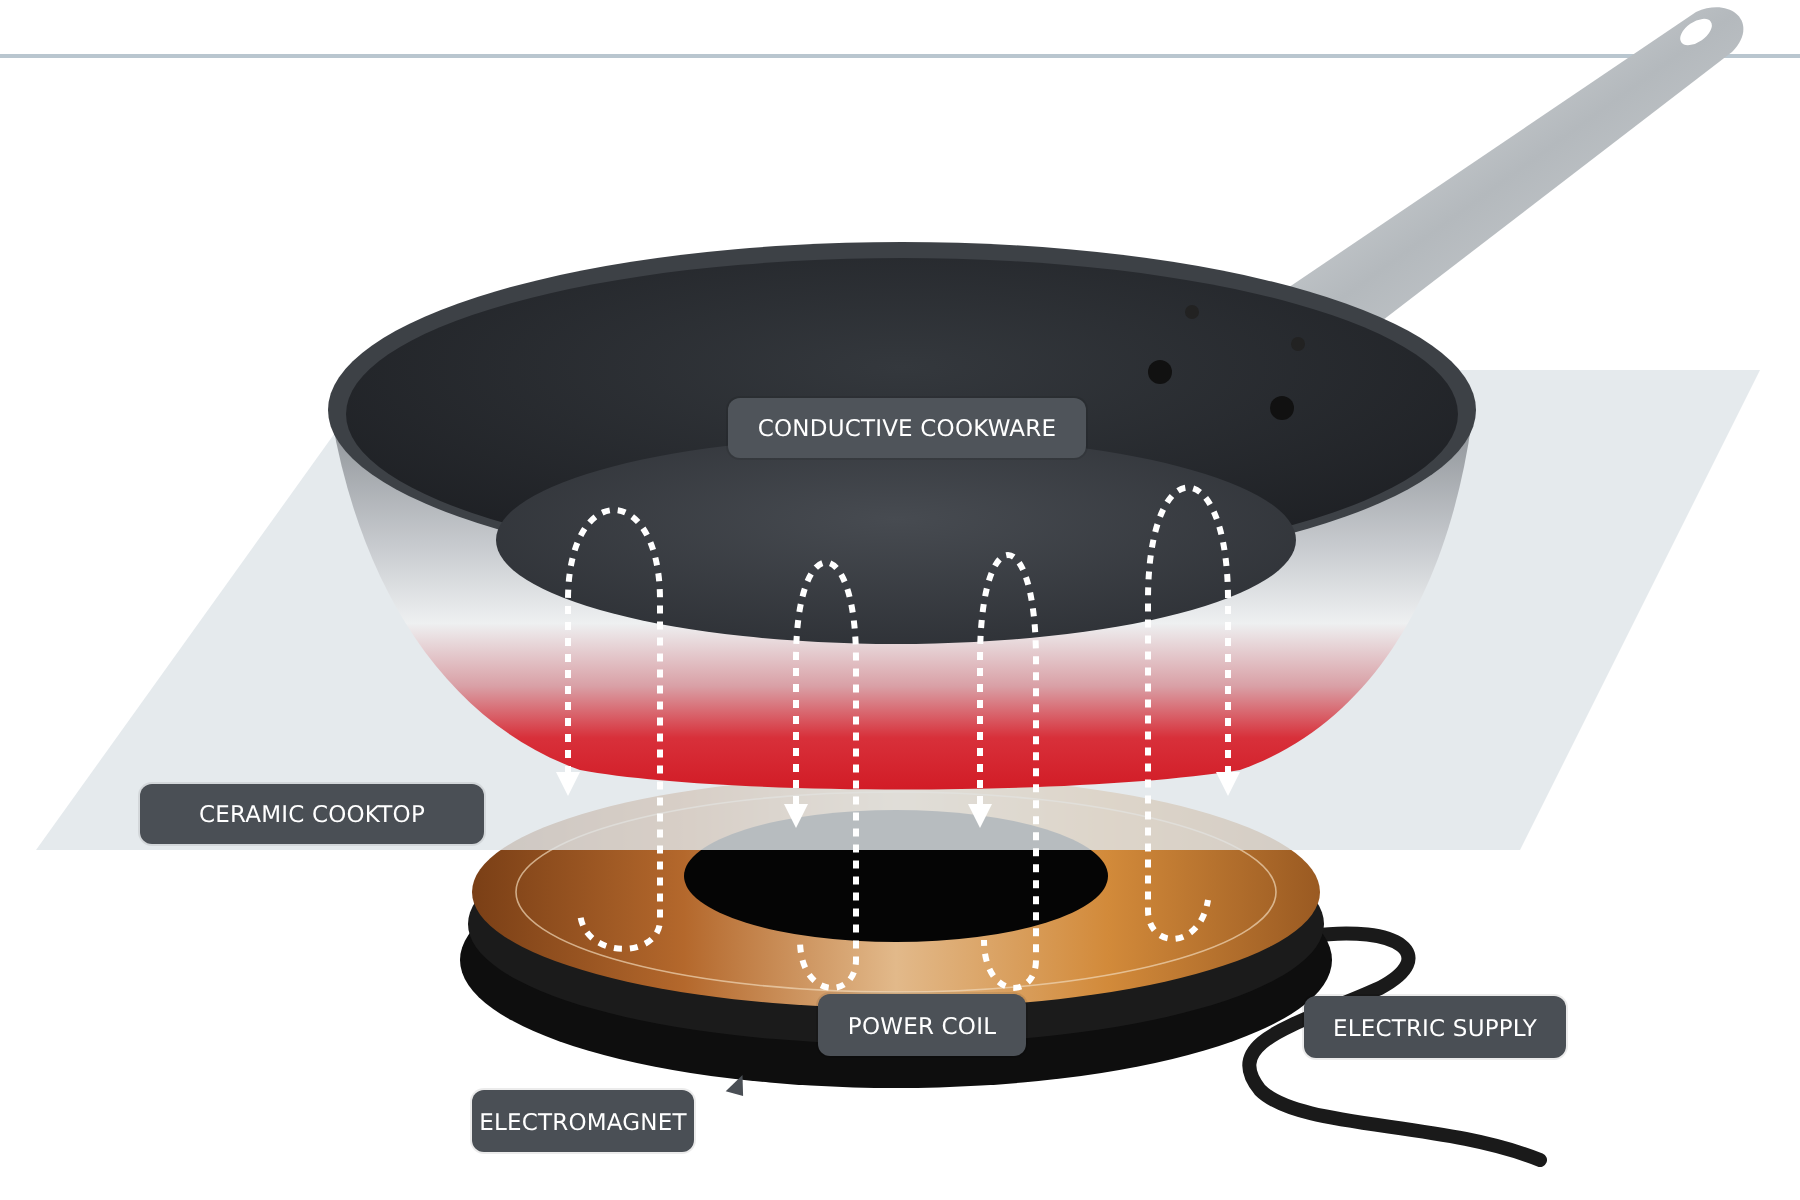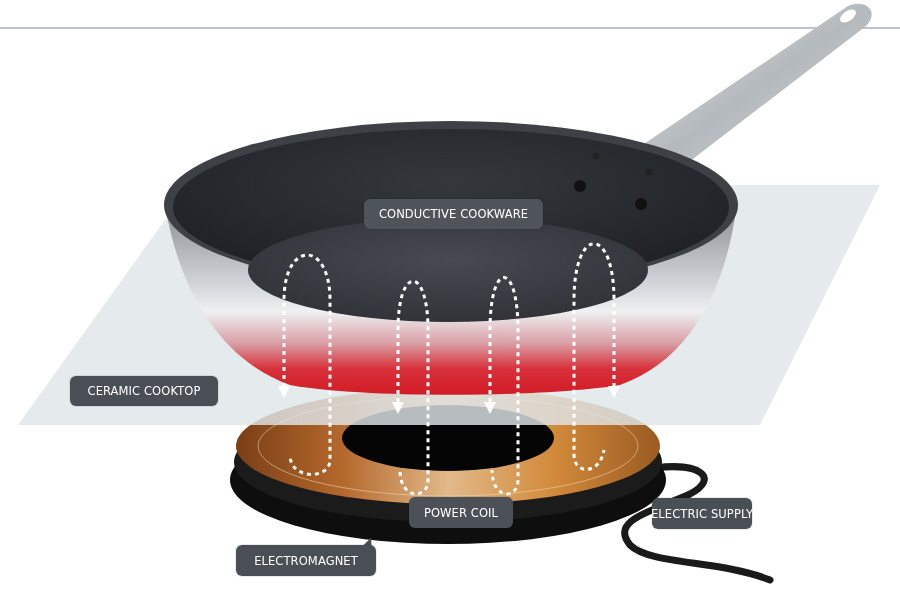--- a/index.html
+++ b/index.html
@@ -17,24 +17,24 @@
       color: #ffffff;
       font-weight: normal;
       font-size: 11.5px;
       letter-spacing: 0.1px;
       border-radius: 6px;
       display: flex; align-items: center; justify-content: center;
       white-space: nowrap;
       box-shadow: 0 0 0 1px rgba(0,0,0,0.08);
     }
     .label.cookware { left: 364px; top: 199px; width: 179px; height: 30px; background: #4f545a; }
-    .label.cooktop  { left: 70px;  top: 376px; width: 148px; height: 30px; }
+    .label.cooktop  { left: 70px;  top: 392px; width: 172px; height: 30px; }
     .label.coil     { left: 409px; top: 497px; width: 104px; height: 31px; background: #4c5157; }
-    .label.supply   { left: 652px; top: 498px; width: 100px; height: 31px; }
-    .label.magnet   { left: 236px; top: 545px; width: 140px; height: 31px; }
+    .label.supply   { left: 652px; top: 498px; width: 131px; height: 31px; }
+    .label.magnet   { left: 236px; top: 545px; width: 111px; height: 31px; }
     .tail {
       position: absolute; width: 0; height: 0;
       border-left: 6px solid transparent; border-right: 3px solid transparent;
       border-bottom: 10px solid #4a4f55;
     }
   </style>
 </head>
 <body>
 
 <div class="stage">

